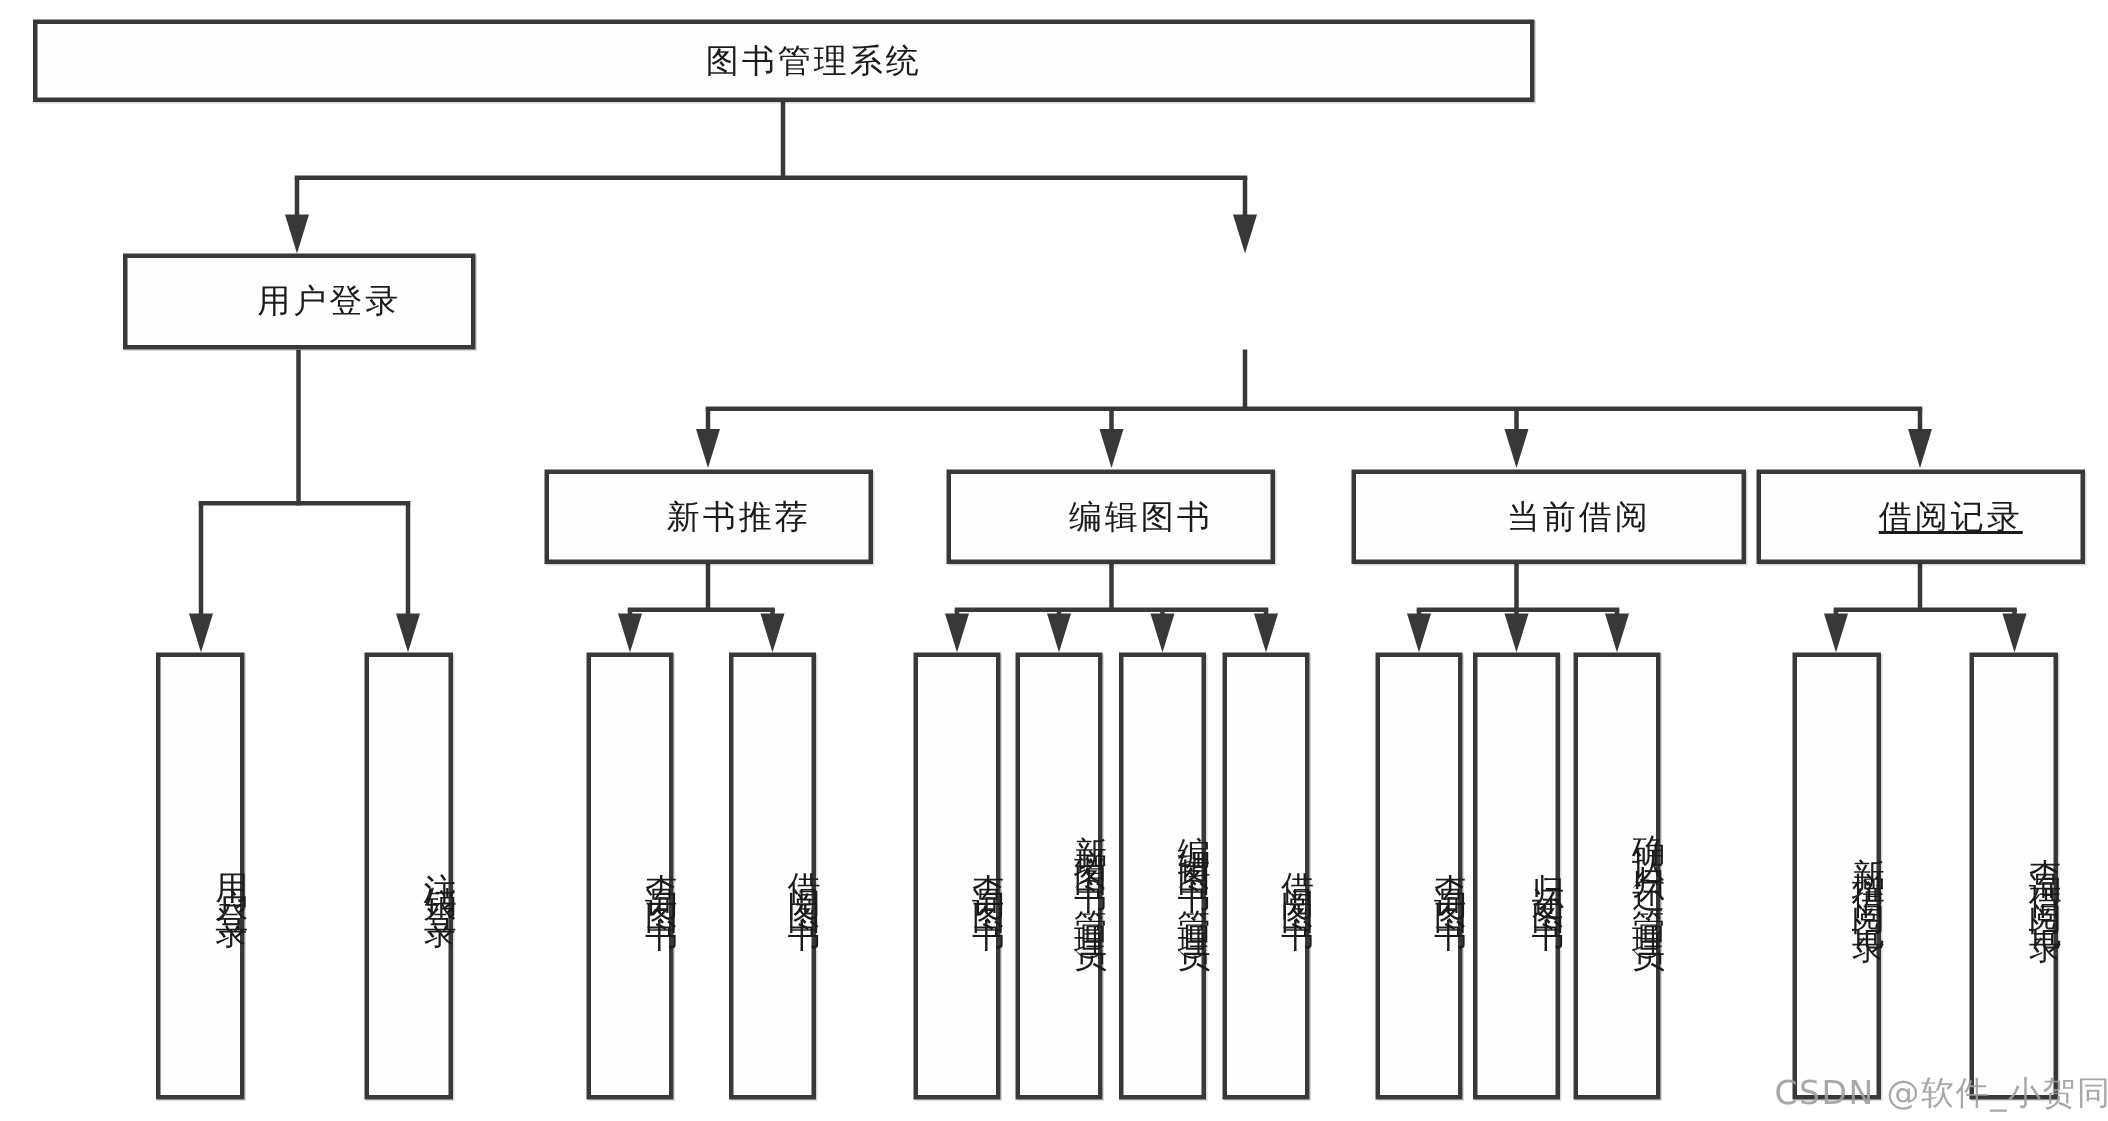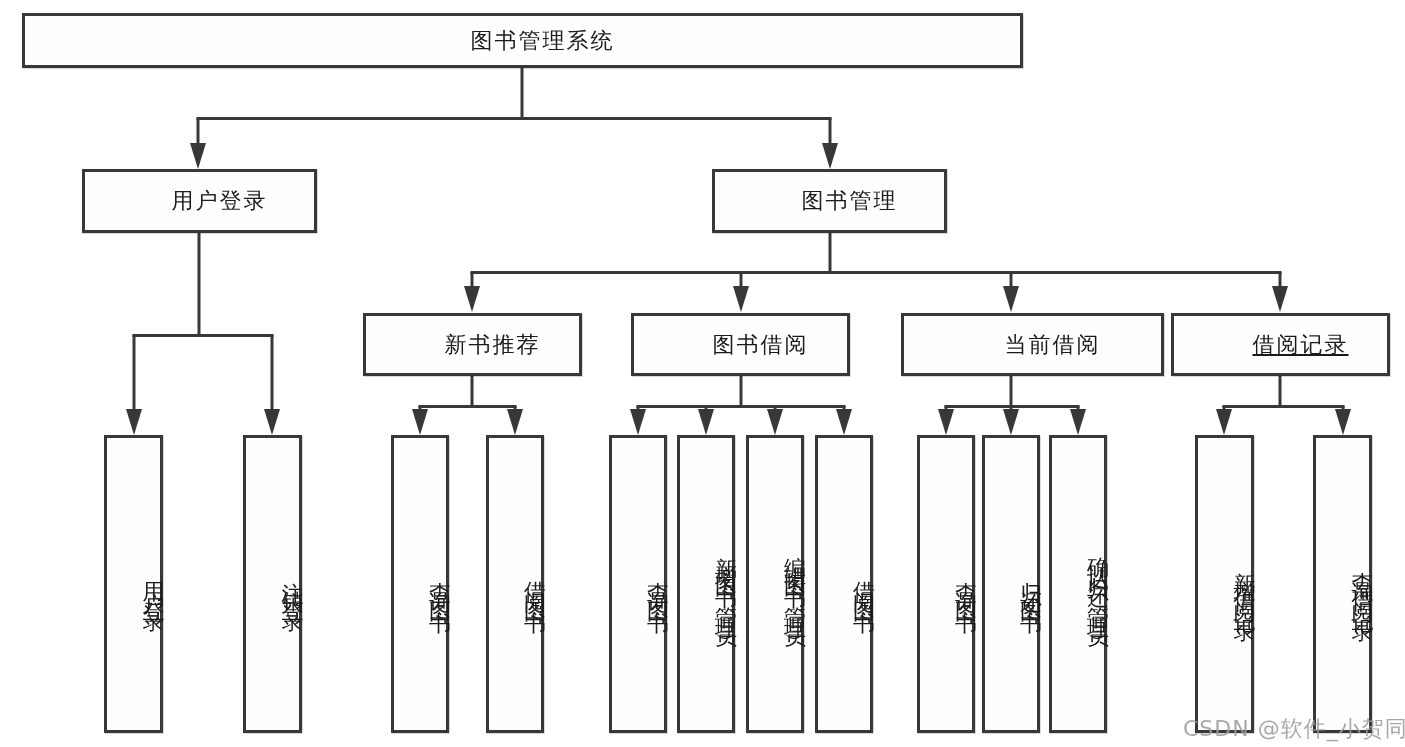--- a/index.html
+++ b/index.html
@@ -127,29 +127,26 @@
     </g>
   </svg>
 
   <div class="box" style="left:22px; top:13px; width:1001px; height:55px;">
     <span>图书管理系统</span>
   </div>
 
   <div class="box" style="left:82px; top:169px; width:235px; height:64px;">
     <span>用户登录</span>
   </div>
-  <div class="box" style="left:712px; top:169px; width:235px; height:64px;">
-    <span>图书管理</span>
-  </div>
 
   <div class="box" style="left:363px; top:313px; width:219px; height:63px;">
     <span>新书推荐</span>
   </div>
   <div class="box" style="left:631px; top:313px; width:219px; height:63px;">
-    <span>图书借阅</span>
+    <span>编辑图书</span>
   </div>
   <div class="box" style="left:901px; top:313px; width:263px; height:63px;">
     <span>当前借阅</span>
   </div>
   <div class="box" style="left:1171px; top:313px; width:219px; height:63px;text-decoration:underline;">
     <span>借阅记录</span>
   </div>
 
   <div class="box leaf" style="left:104px; top:435px; width:59px; height:298px;">
     <span>用户登录</span>

